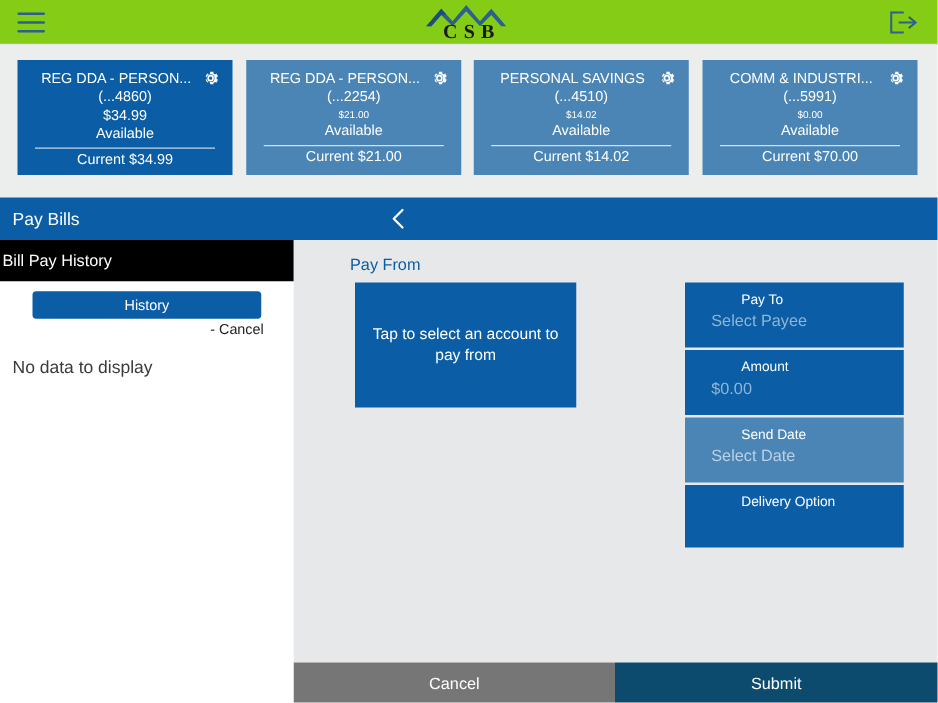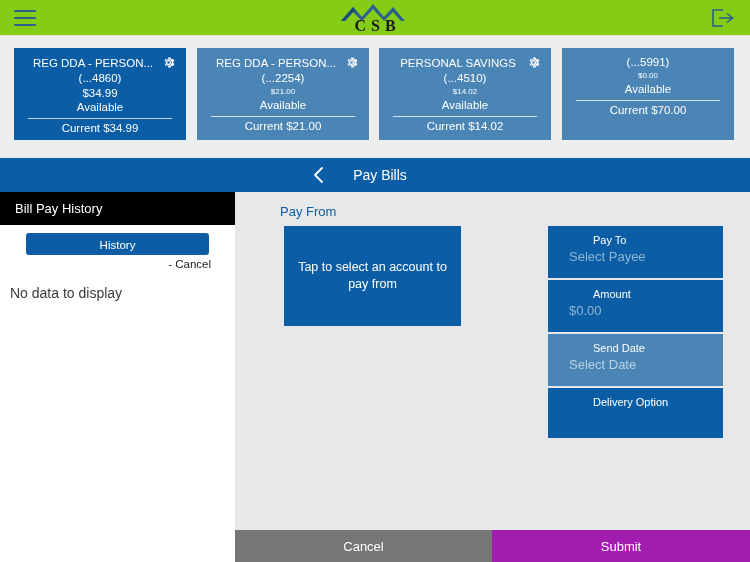--- a/index.html
+++ b/index.html
@@ -154,42 +154,42 @@
   }
   .nav-back {
     position: absolute;
     left: 311px; top: 8px;
     width: 16px; height: 18px;
     cursor: pointer;
   }
   .nav-title {
     position: absolute;
     left: 0; right: 0; top: 0;
-    text-align: center;
+    text-align: left;
     line-height: 34px;
     font-size: 14px;
     color: #ffffff;
     padding-left: 10px;
   }
 
   
   .left-panel {
     position: absolute;
     left: 0; top: 192px;
     width: 235px; height: 370px;
     background: #ffffff;
     box-sizing: border-box;
   }
   .left-header {
     width: 235px; height: 33px;
     background: #000000;
     color: #ffffff;
     font-size: 13px;
     line-height: 33px;
-    padding-left: 15px;
+    padding-left: 2px;
     box-sizing: border-box;
   }
   .history-btn {
     position: absolute;
     left: 26px; top: 41px;
     width: 183px; height: 22px;
     background: #0b5ea5;
     color: #ffffff;
     font-size: 11.5px;
     line-height: 22px;
@@ -283,21 +283,21 @@
   .btn-cancel, .btn-submit {
     position: absolute;
     top: 0; height: 32px;
     border: none;
     color: #ffffff;
     font-size: 13px;
     font-family: "Liberation Sans", sans-serif;
     cursor: pointer;
   }
   .btn-cancel { left: 0;   width: 257px; background: #767676; }
-  .btn-submit { left: 257px; width: 258px; background: #a21caf; }
+  .btn-submit { left: 257px; width: 258px; background: #0c4a6e; }
 </style>
 </head>
 <body>
 
 <div class="appbar">
 
   <div class="hamburger">
     <span></span>
     <span></span>
     <span></span>
@@ -357,20 +357,27 @@
             <path fill="#ffffff" d="M14.3 9.4l-1.2-.7c.1-.5.1-1 0-1.5l1.2-.7-1.4-2.4-1.2.7c-.4-.3-.8-.6-1.3-.8V2.6H7.6v1.4c-.5.2-.9.4-1.3.8l-1.2-.7-1.4 2.4 1.2.7c-.1.5-.1 1 0 1.5l-1.2.7 1.4 2.4 1.2-.7c.4.3.8.6 1.3.8v1.4h2.8V12c.5-.2.9-.4 1.3-.8l1.2.7 1.4-2.5zM8 11.3A3.3 3.3 0 1111.3 8 3.3 3.3 0 018 11.3z"></path>
           </svg></div>
       </div>
       <div class="card-acct">(...4510)</div>
       <div class="card-avail-amt">$14.02</div>
       <div class="card-avail-label">Available</div>
       <div class="card-rule"></div>
       <div class="card-current">Current $14.02</div>
     </div>
     <div class="card small-amt">
+      <div class="card-head">
+        <div class="card-title">COMM &amp; INDUSTRI...</div>
+        <div class="gear"><svg width="15" height="15" viewBox="0 0 16 16">
+            <path fill="#ffffff" d="M8 5.2a2.8 2.8 0 100 5.6 2.8 2.8 0 000-5.6zm0 4.2a1.4 1.4 0 110-2.8 1.4 1.4 0 010 2.8z"></path>
+            <path fill="#ffffff" d="M14.3 9.4l-1.2-.7c.1-.5.1-1 0-1.5l1.2-.7-1.4-2.4-1.2.7c-.4-.3-.8-.6-1.3-.8V2.6H7.6v1.4c-.5.2-.9.4-1.3.8l-1.2-.7-1.4 2.4 1.2.7c-.1.5-.1 1 0 1.5l-1.2.7 1.4 2.4 1.2-.7c.4.3.8.6 1.3.8v1.4h2.8V12c.5-.2.9-.4 1.3-.8l1.2.7 1.4-2.5zM8 11.3A3.3 3.3 0 1111.3 8 3.3 3.3 0 018 11.3z"></path>
+          </svg></div>
+      </div>
       <div class="card-acct">(...5991)</div>
       <div class="card-avail-amt">$0.00</div>
       <div class="card-avail-label">Available</div>
       <div class="card-rule"></div>
       <div class="card-current">Current $70.00</div>
     </div>
   </div>
 
 <div class="navbar">
   <div class="nav-back">

